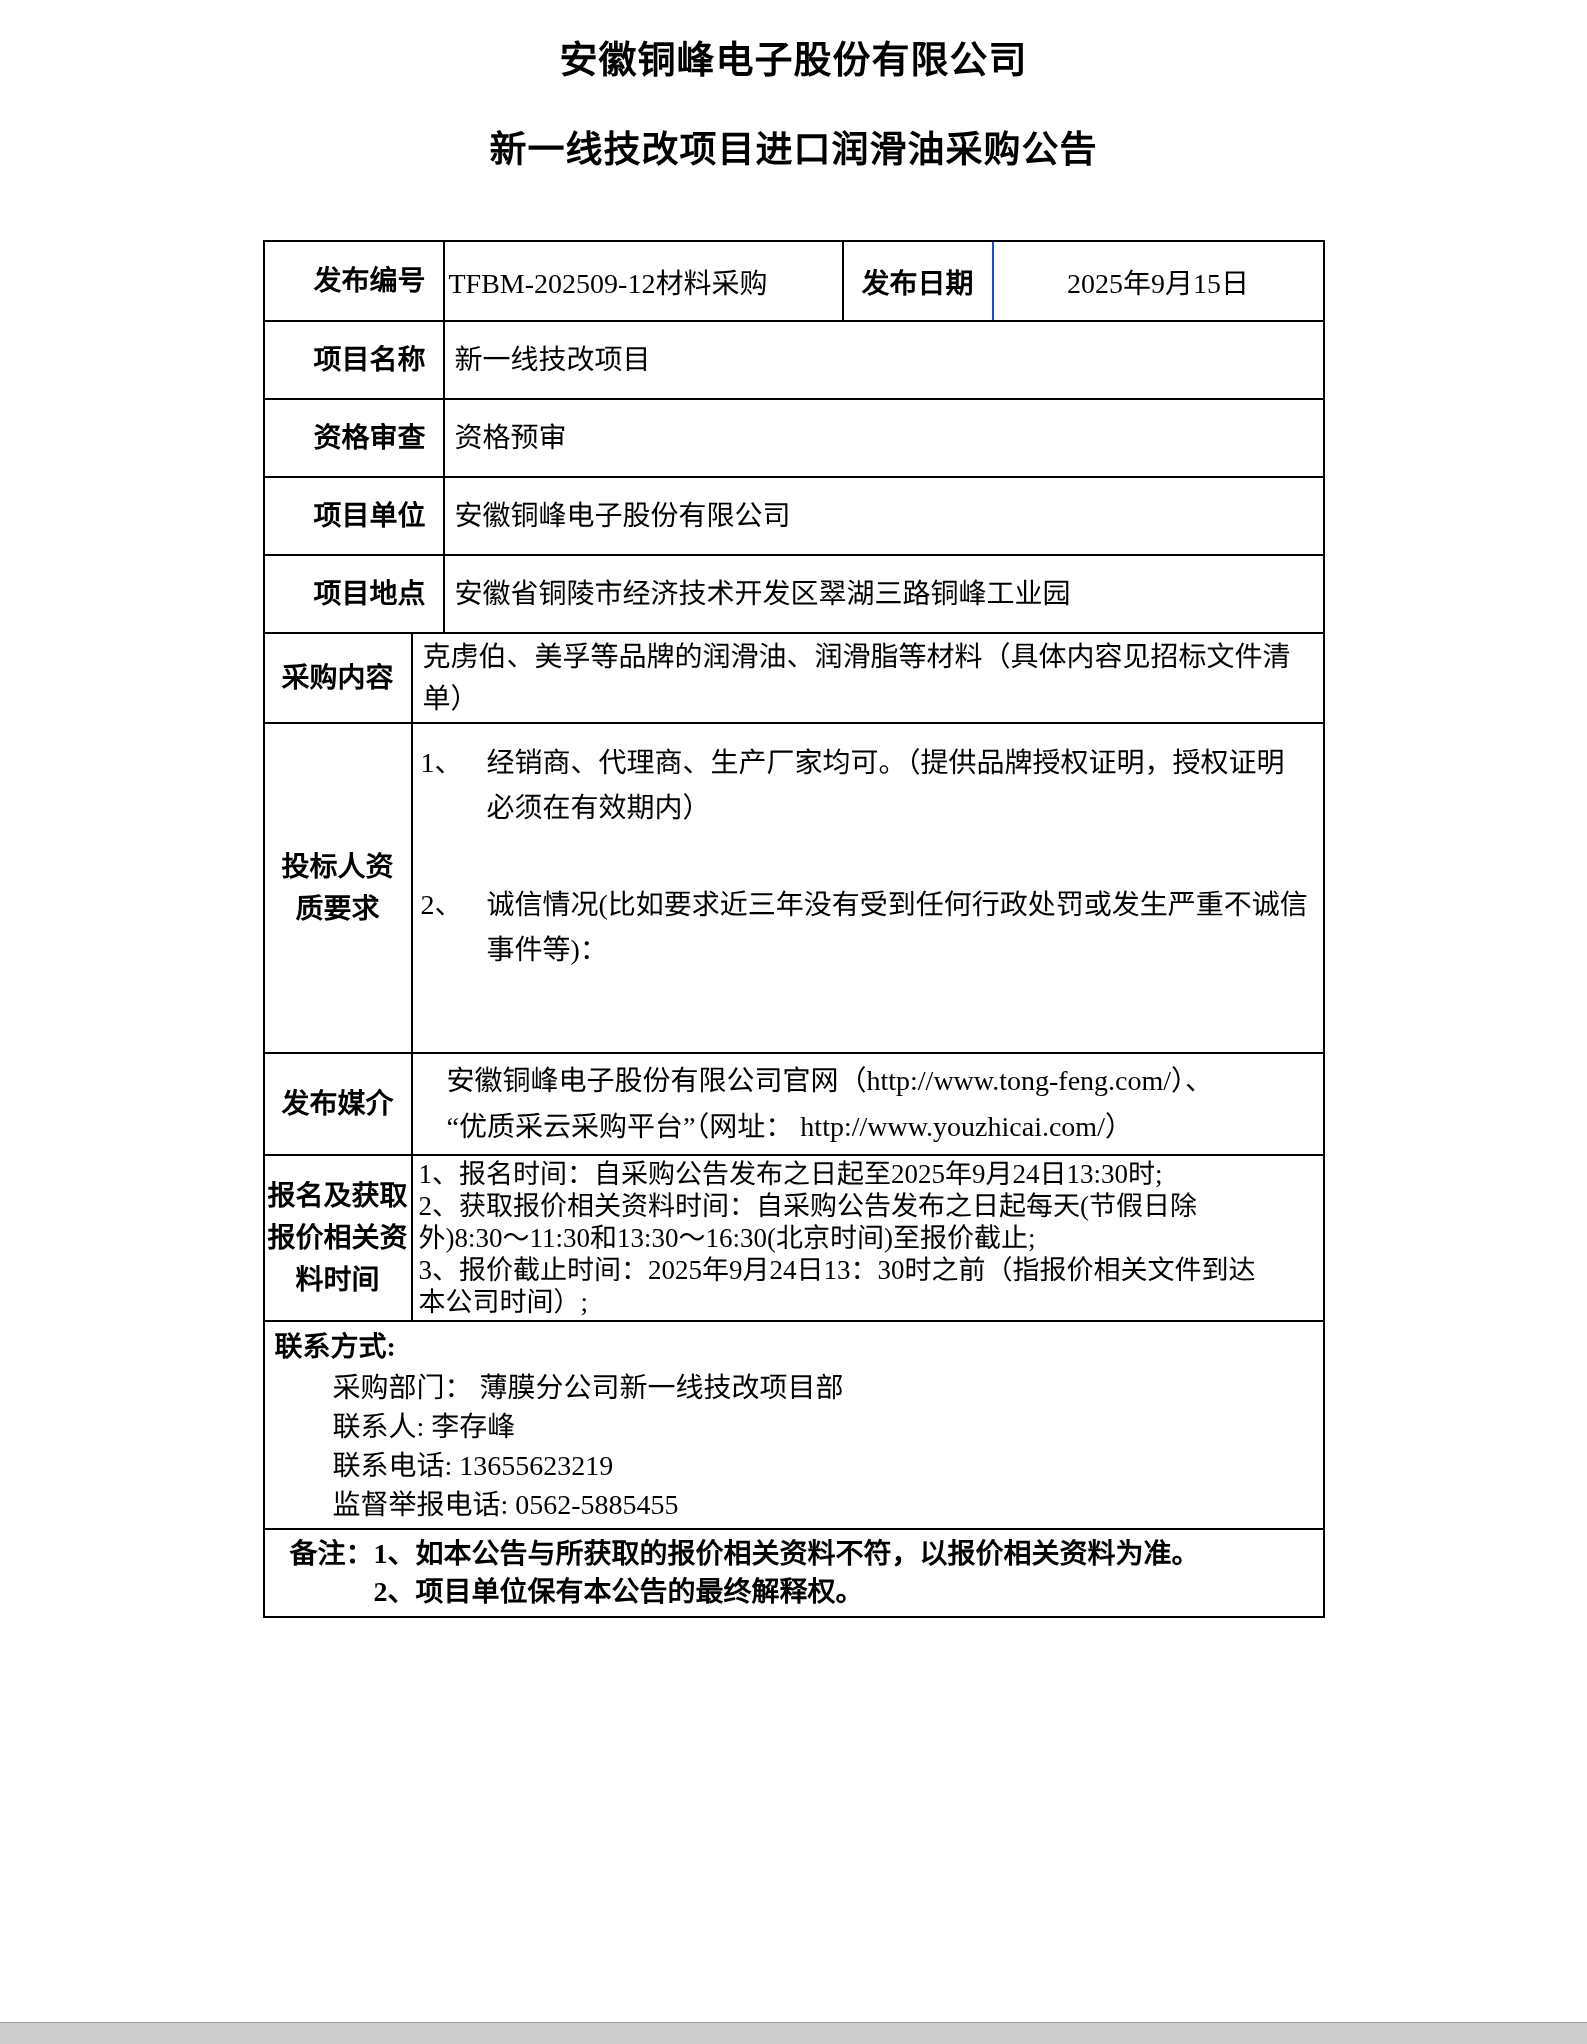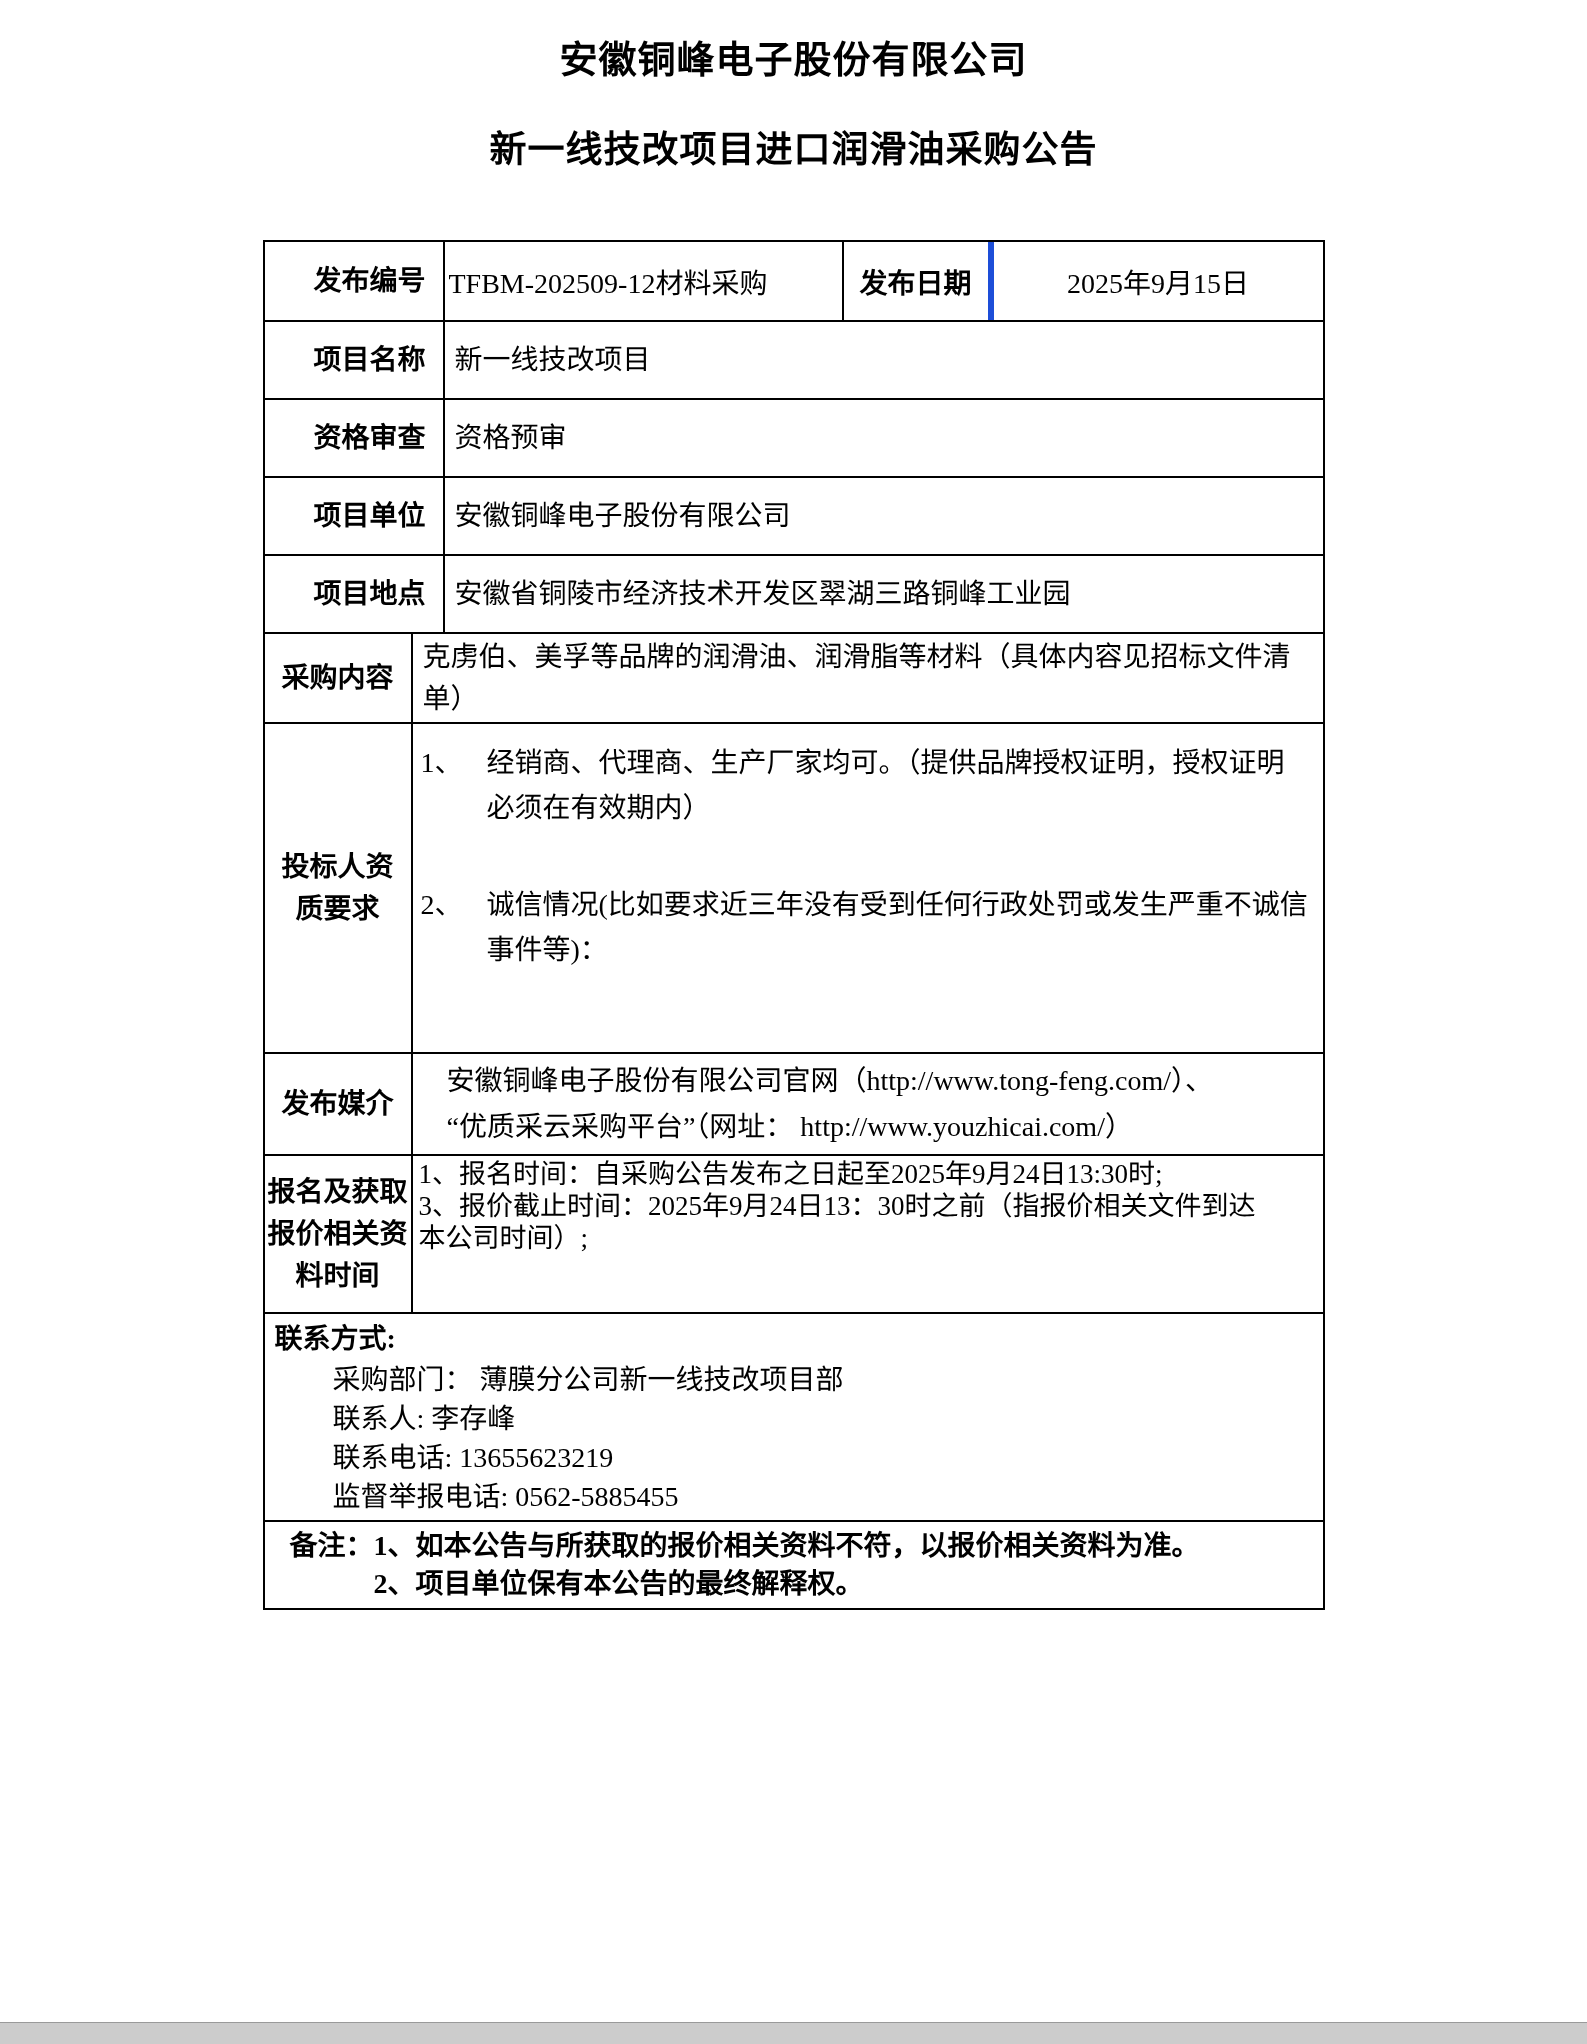--- a/index.html
+++ b/index.html
@@ -48,21 +48,21 @@
   .val {
     flex: 1;
     display: flex; align-items: center;
     padding: 4px 10px;
     line-height: 36px;
     white-space: pre-line;
   }
 
   
   .c-val1 { flex: 0 0 399px; border-right: 2px solid #000; padding: 2px 4px; display:flex; align-items:center; }
-  .c-lab2 { flex: 0 0 150px; border-right: 6px solid #1d4ed8; display:flex; align-items:center; justify-content:center; font-weight:bold; }
+  .c-lab2 { flex: 0 0 150px; border-right: 2px solid #1d4ed8; display:flex; align-items:center; justify-content:center; font-weight:bold; }
   .c-val2 { flex: 1; display: flex; align-items: center; justify-content: center; }
 
   .r-basic { min-height: 78px; padding-left: 32px; }
   .r-content { min-height: 68px; }
   .r-content .val { line-height: 42px; padding-top: 2px; padding-bottom: 2px; align-items: flex-start; }
 
   .r-qual { min-height: 330px; }
   .qual-val {
     flex: 1; display: flex; flex-direction: column;
     align-items: stretch; justify-content: flex-start;
@@ -165,20 +165,22 @@
       <div class="val">安徽铜峰电子股份有限公司官网（http://www.tong-feng.com/）、
 “优质采云采购平台”（网址： http://www.youzhicai.com/）</div>
     </div>
 
     <div class="trow r-sched">
       <div class="lab">报名及获取
 报价相关资
 料时间</div>
       <div class="sched-val">
         <div class="sched-item">1、报名时间：自采购公告发布之日起至2025年9月24日13:30时;</div>
+        <div class="sched-item">2、获取报价相关资料时间：自采购公告发布之日起每天(节假日除
+外)8:30～11:30和13:30～16:30(北京时间)至报价截止;</div>
         <div class="sched-item">3、报价截止时间：2025年9月24日13：30时之前（指报价相关文件到达
 本公司时间）;</div>
       </div>
     </div>
 
     <div class="trow r-contact">
       <div class="contact-heading">联系方式:</div>
       <div class="contact-line">采购部门：  薄膜分公司新一线技改项目部</div>
       <div class="contact-line">联系人: 李存峰</div>
       <div class="contact-line">联系电话: 13655623219</div>

